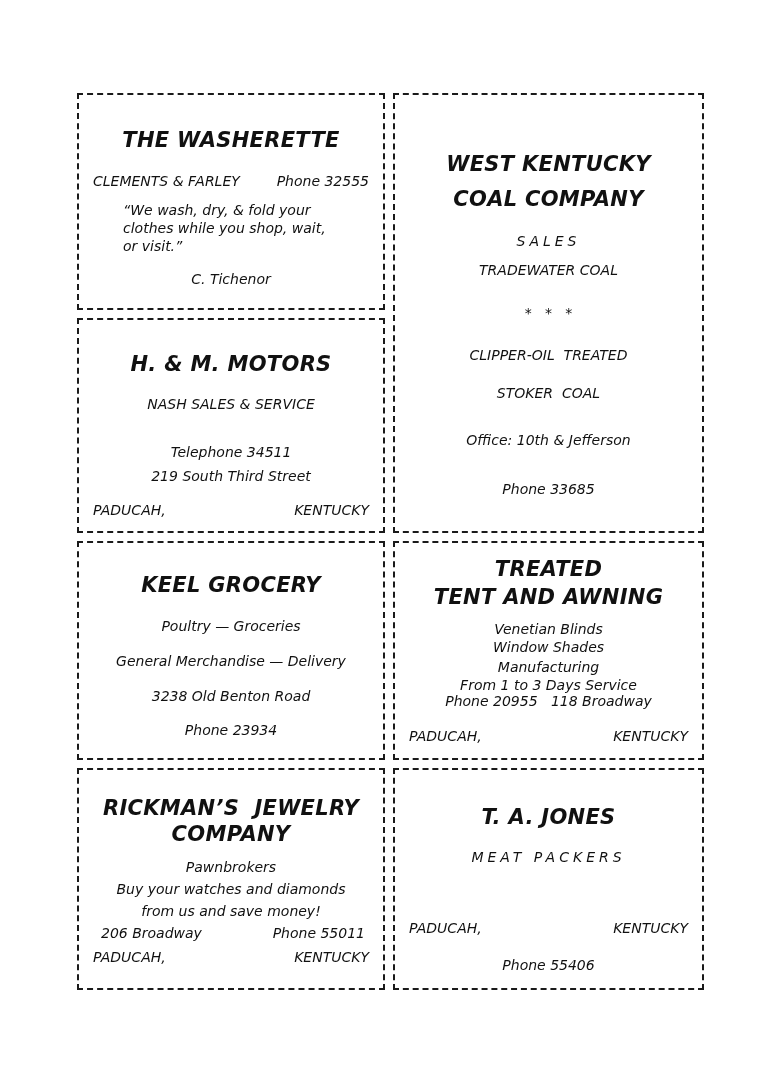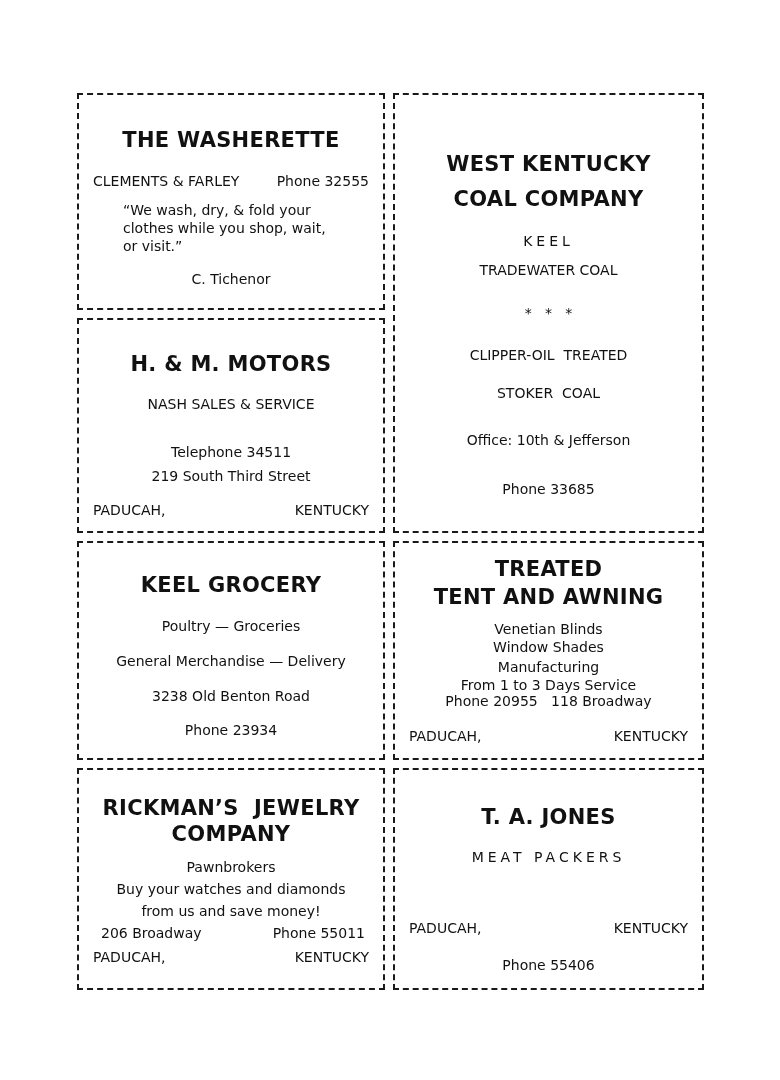--- a/index.html
+++ b/index.html
@@ -1,19 +1,19 @@
 <!DOCTYPE html>
 <html><head>
   <meta charset="utf-8">
   <style>
     html, body { margin: 0; padding: 0; background: #ffffff; }
     body { width: 780px; height: 1080px; position: relative; overflow: hidden;
            font-family: "DejaVu Sans", sans-serif; color: #111; }
     .ad { position: absolute; box-sizing: border-box; border: 2px dashed #1a1a1a;
-          text-align: center; }
+          text-align: center; font-style: italic; }
     .ad .inner { position: absolute; inset: 0; }
     .ln { position: absolute; left: 0; right: 0; white-space: nowrap; }
     .title { font-size: 21px; font-weight: bold; letter-spacing: 0.3px; }
     .body { font-size: 14px; }
     .spaced { letter-spacing: 4px; }
     .left { left: 14px; right: auto; text-align: right; }
     .right { right: 14px; left: auto; }
     .quote { font-size: 14px; line-height: 18px; left: 44px; right: 40px; text-align: left; white-space: normal; }
 
     #ad-washerette { left: 77px; top: 93px; width: 308px; height: 217px; }
@@ -45,21 +45,21 @@
     <div class="ln body" style="top:148px">219 South Third Street</div>
     <div class="ln body left" style="top:182px">PADUCAH,</div>
     <div class="ln body right" style="top:182px">KENTUCKY</div>
   </div>
 </div>
 
 <div class="ad" id="ad-coal">
   <div class="inner">
     <div class="ln title" style="top:57px">WEST KENTUCKY</div>
     <div class="ln title" style="top:92px">COAL COMPANY</div>
-    <div class="ln body spaced" style="top:138px">KEEL</div>
+    <div class="ln body spaced" style="top:138px">SALES</div>
     <div class="ln body" style="top:167px">TRADEWATER COAL</div>
     <div class="ln body" style="top:210px; white-space:pre">*   *   *</div>
     <div class="ln body" style="top:252px; white-space:pre">CLIPPER-OIL  TREATED</div>
     <div class="ln body" style="top:290px; white-space:pre">STOKER  COAL</div>
     <div class="ln body" style="top:337px">Office: 10th &amp; Jefferson</div>
     <div class="ln body" style="top:386px">Phone 33685</div>
   </div>
 </div>
 
 <div class="ad" id="ad-keel">

